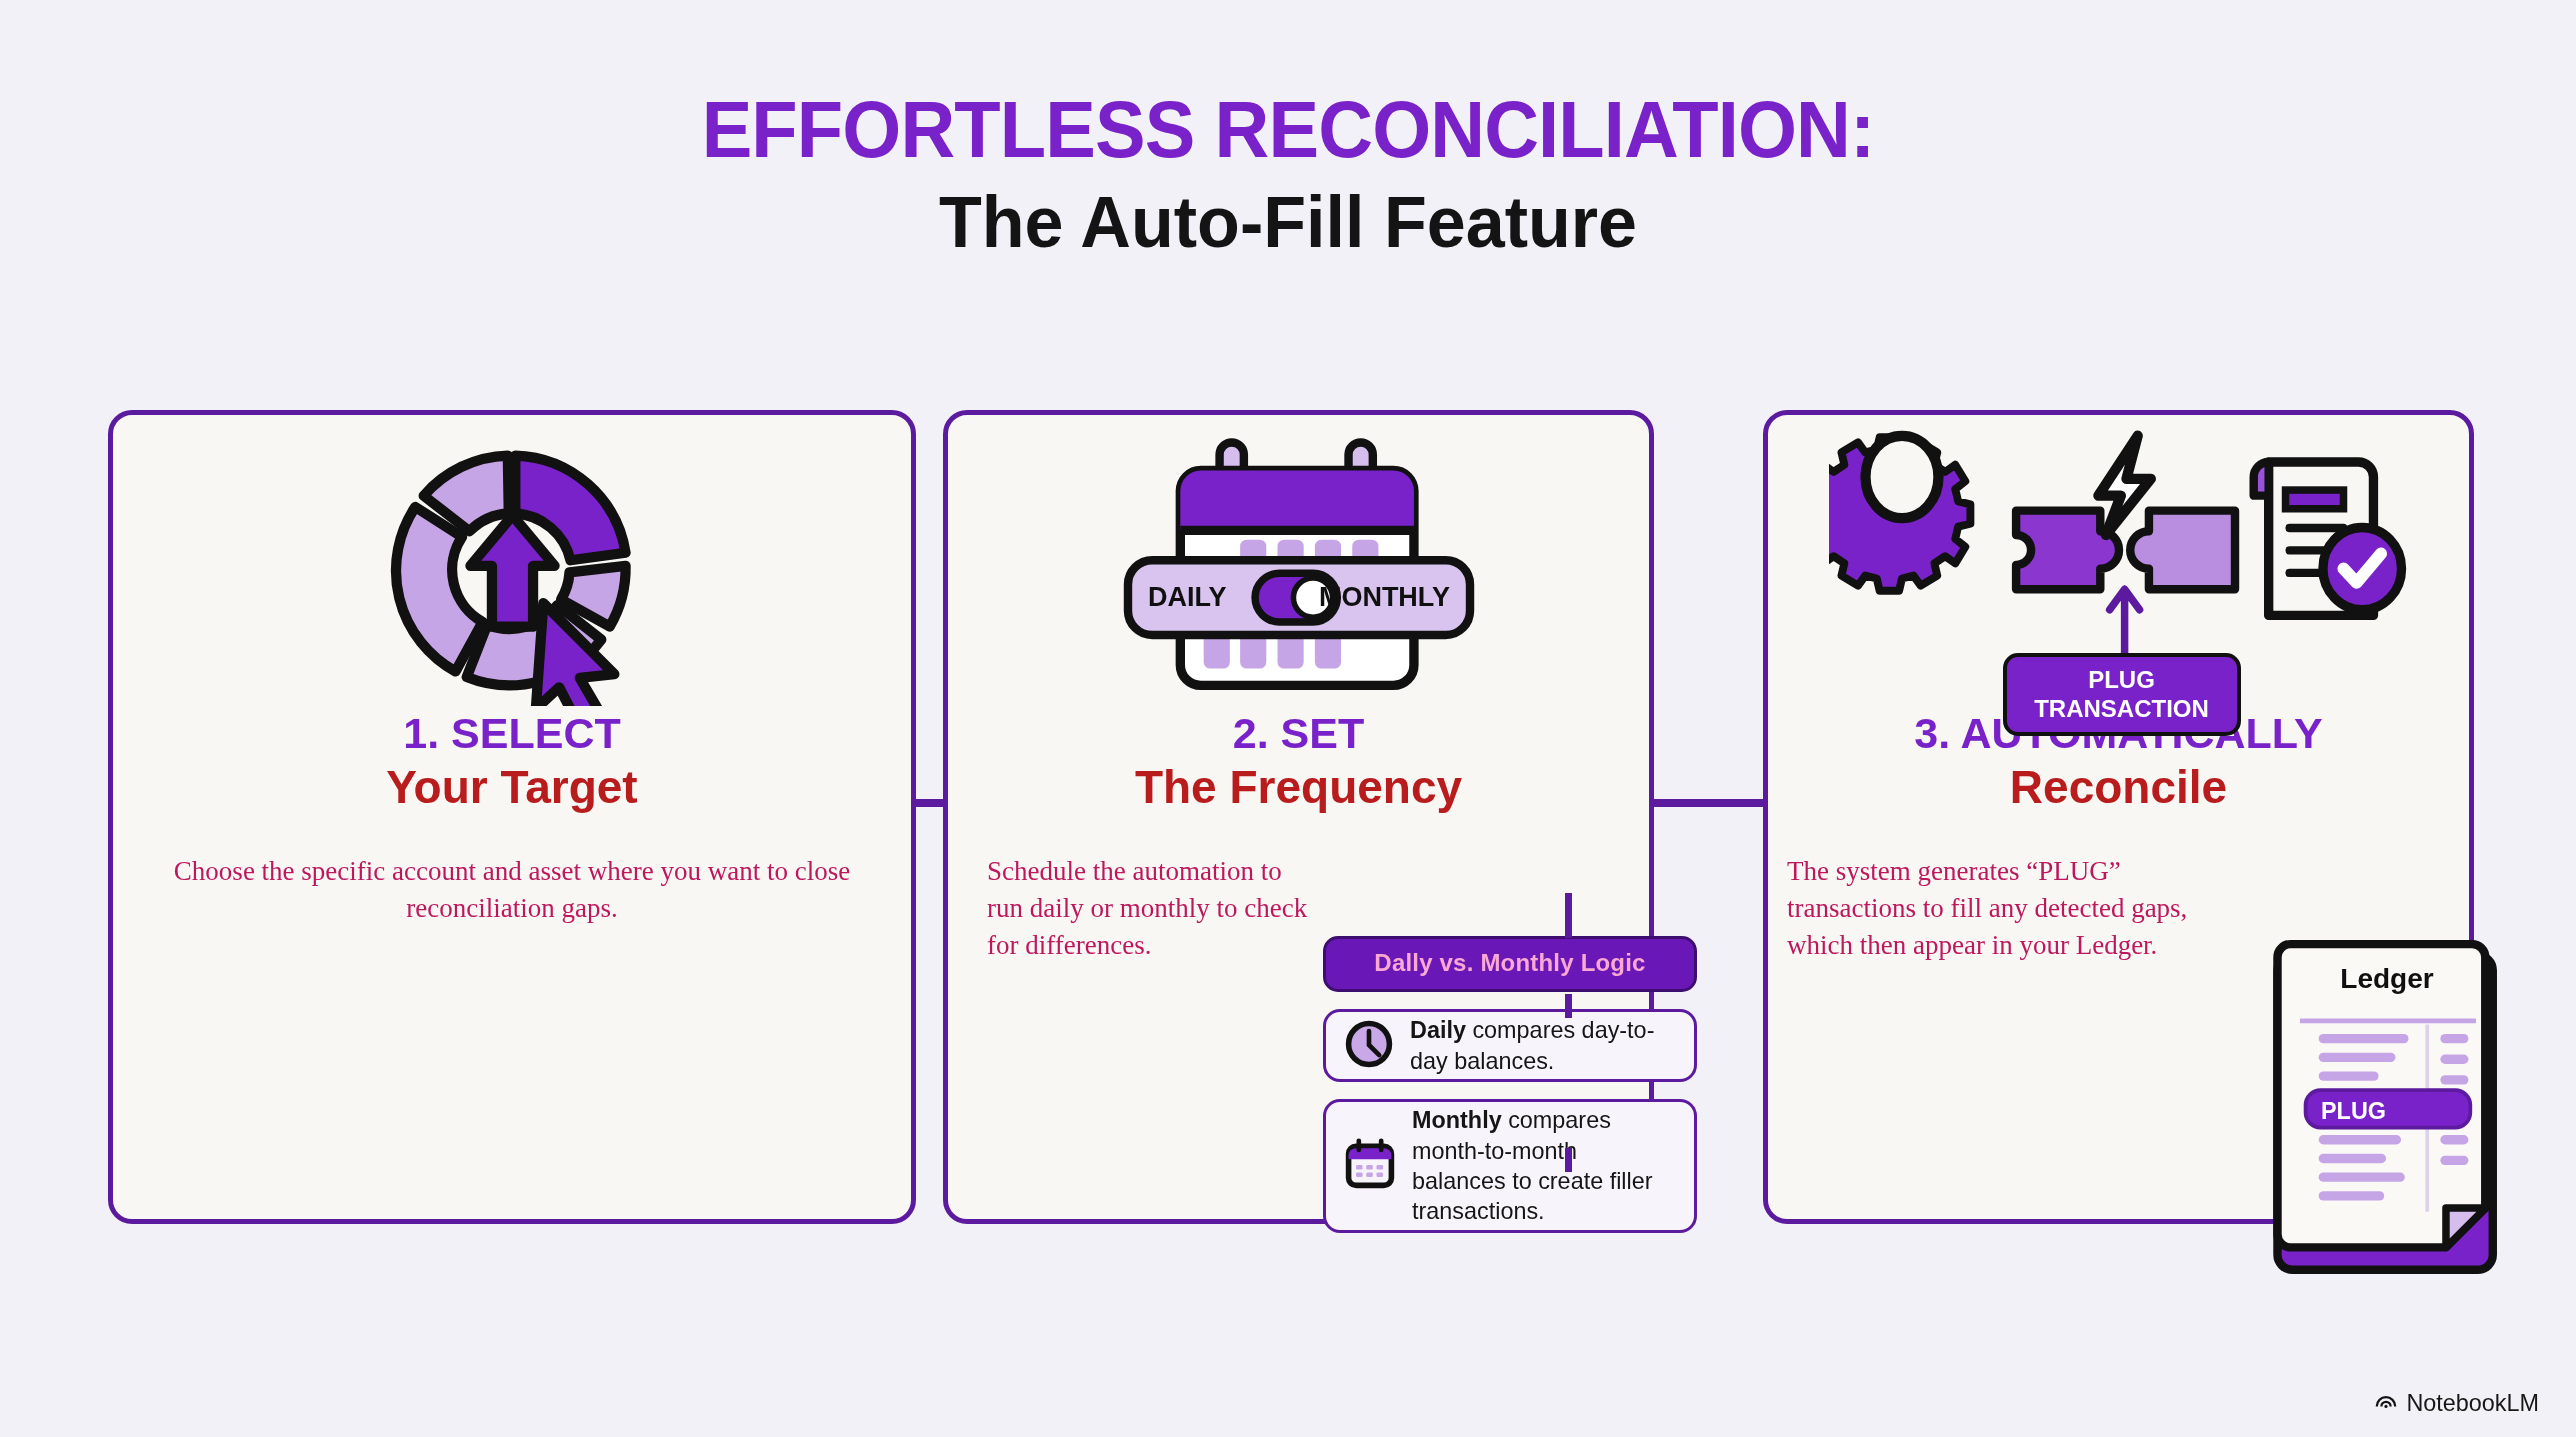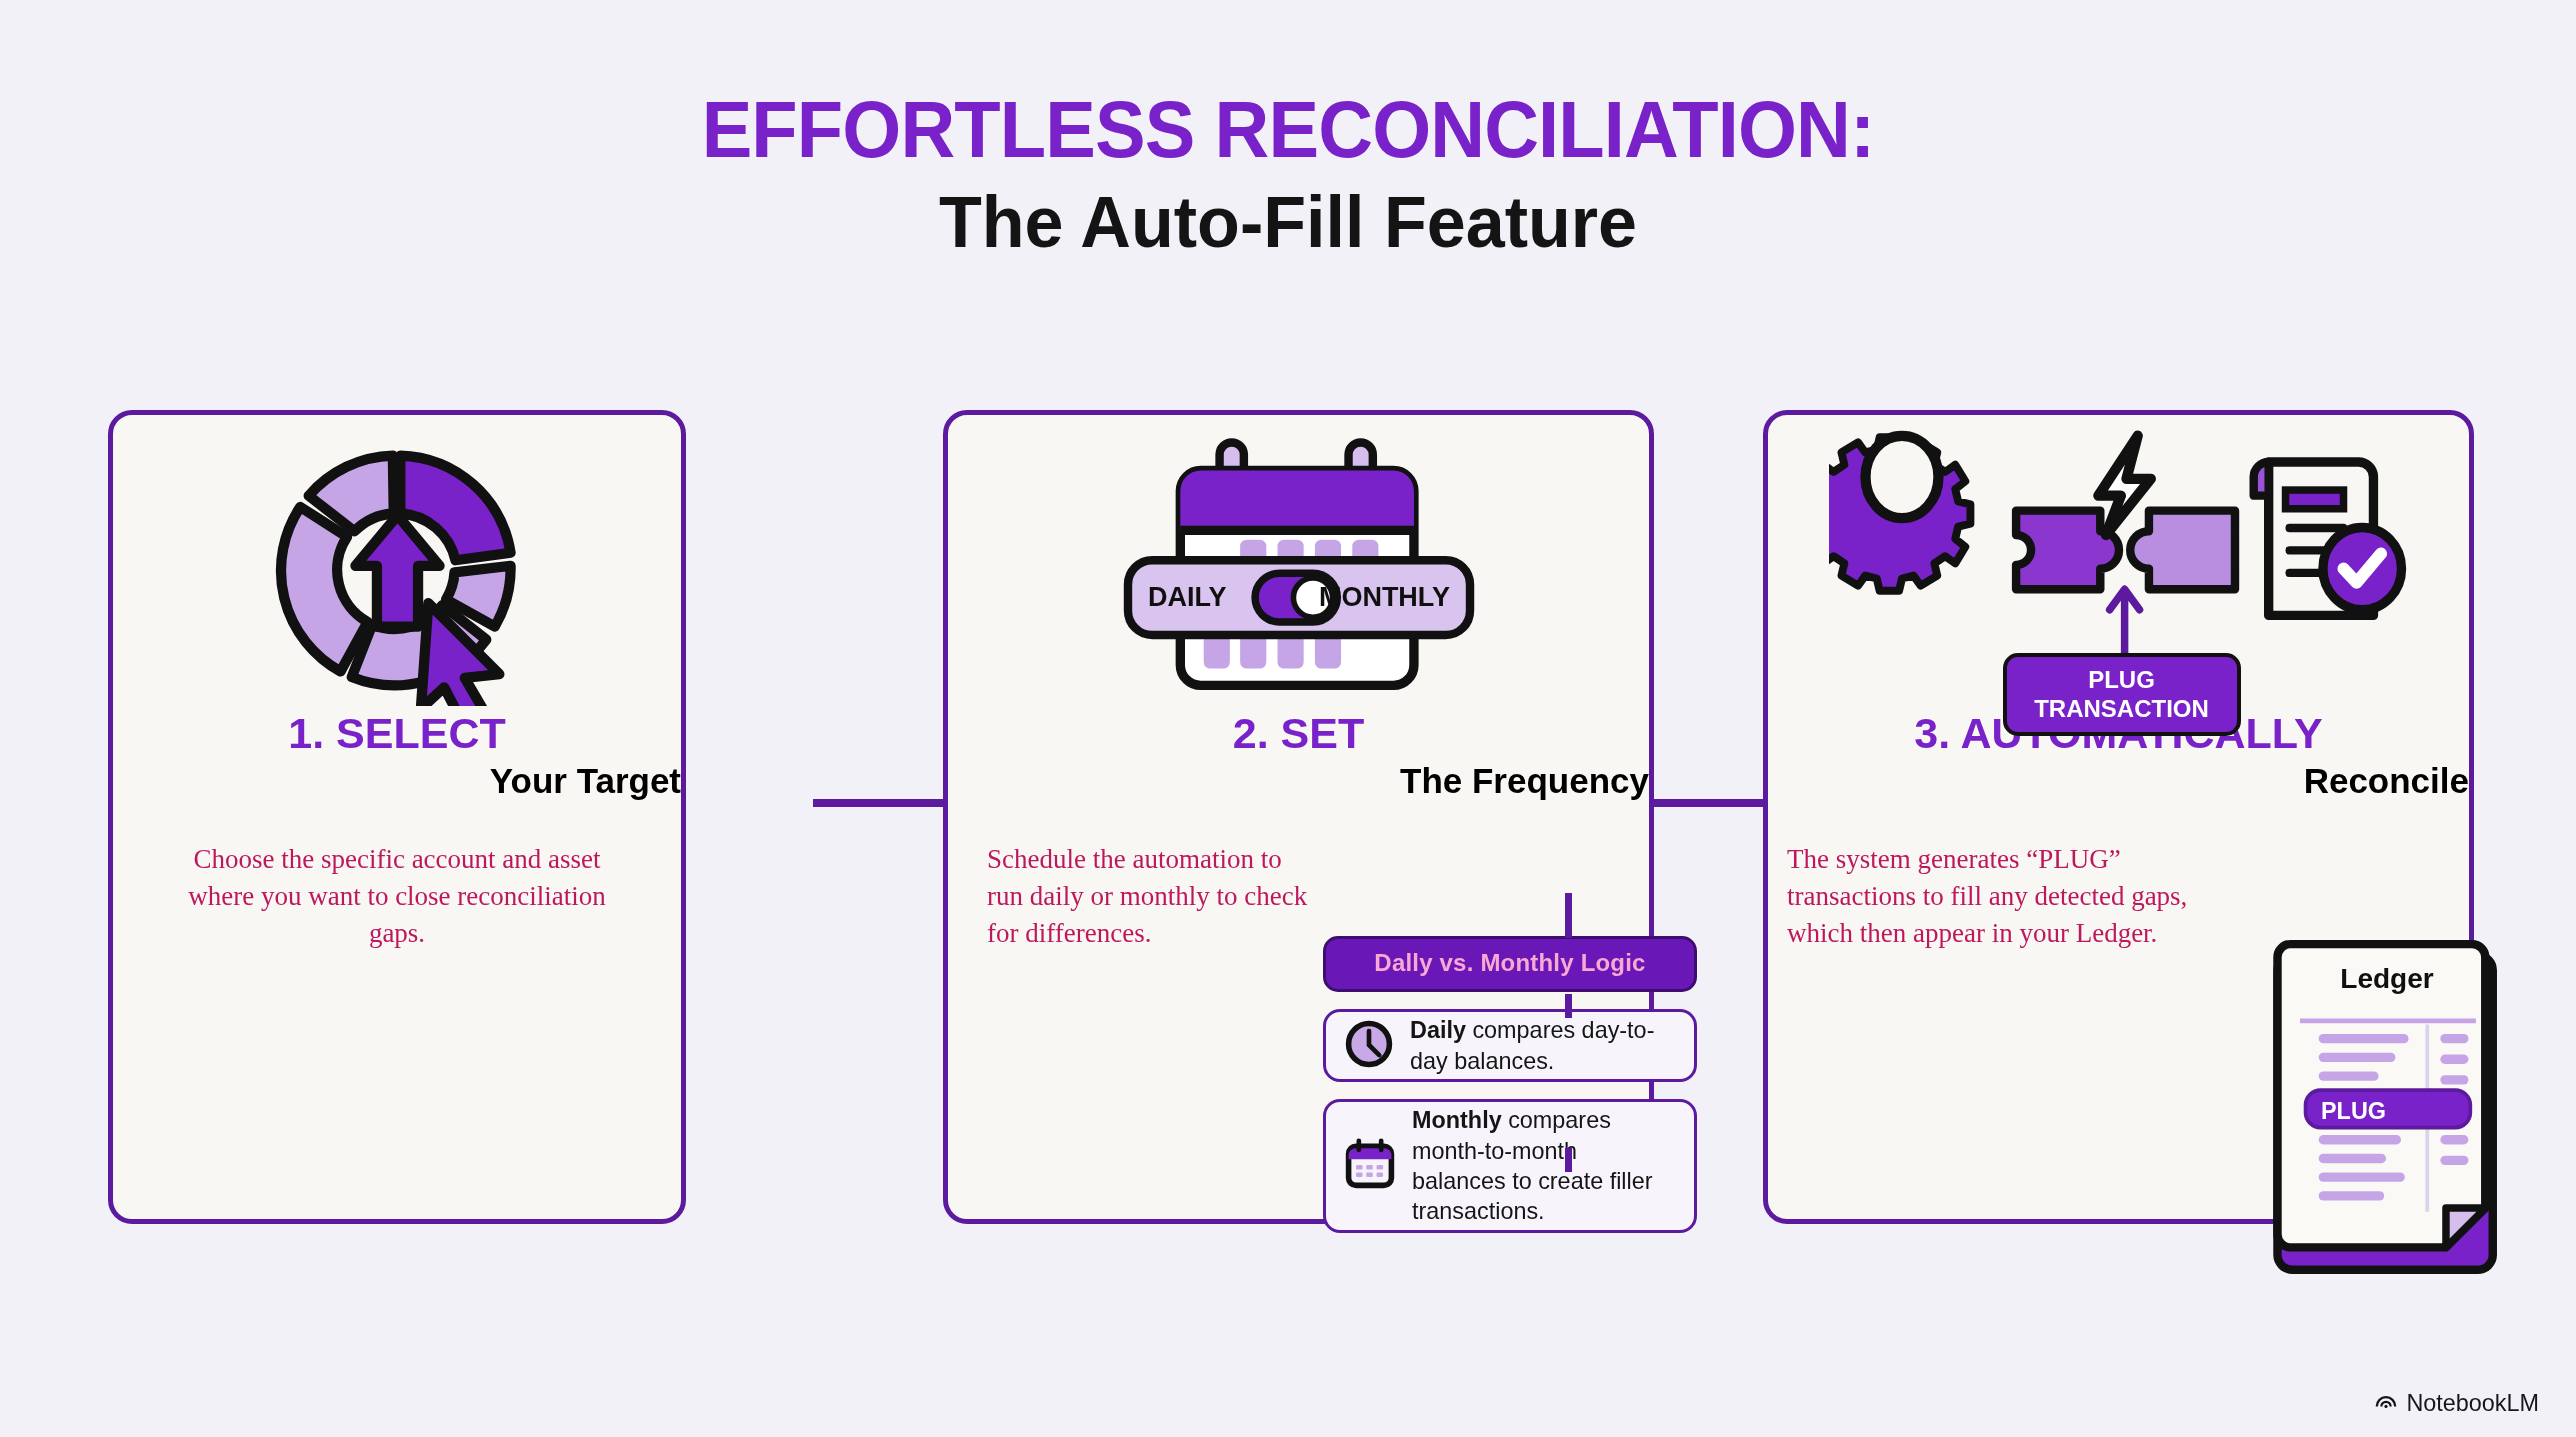--- a/index.html
+++ b/index.html
@@ -46,21 +46,21 @@
     height: 814px;
   }
 
   .card {
     position: absolute;
     background: #f8f7f4;
     border: 5.6px solid #5c1b9e;
     border-radius: 24px;
     top: 0;
   }
-  #card-1 { left: 108px;  width: 578px;  height: 814px; }
+  #card-1 { left: 108px;  width: 808px;  height: 814px; }
   #card-2 { left: 943px; width: 711px;  height: 814px; }
   #card-3 { left: 1763px; width: 711px;  height: 814px; }
 
   
   .connector {
     position: absolute;
     height: 7.5px;
     background: #5c1b9e;
     top: 389px;
   }
@@ -79,24 +79,24 @@
   
   .step-eyebrow {
     text-align: center;
     font-size: 43px;
     font-weight: 700;
     color: #7a22c9;
     letter-spacing: 0px;
     line-height: 1.05;
   }
   .step-title {
-    text-align: right;
-    font-size: 35px;
+    text-align: center;
+    font-size: 46px;
     font-weight: 700;
-    color: #000000;
+    color: #b91c1c;
     margin-top: 5.6px;
     line-height: 1.1;
   }
 
   
   .card-body {
     font-size: 27px;
     line-height: 1.36;
     color: #be185d;
     font-weight: 400;

